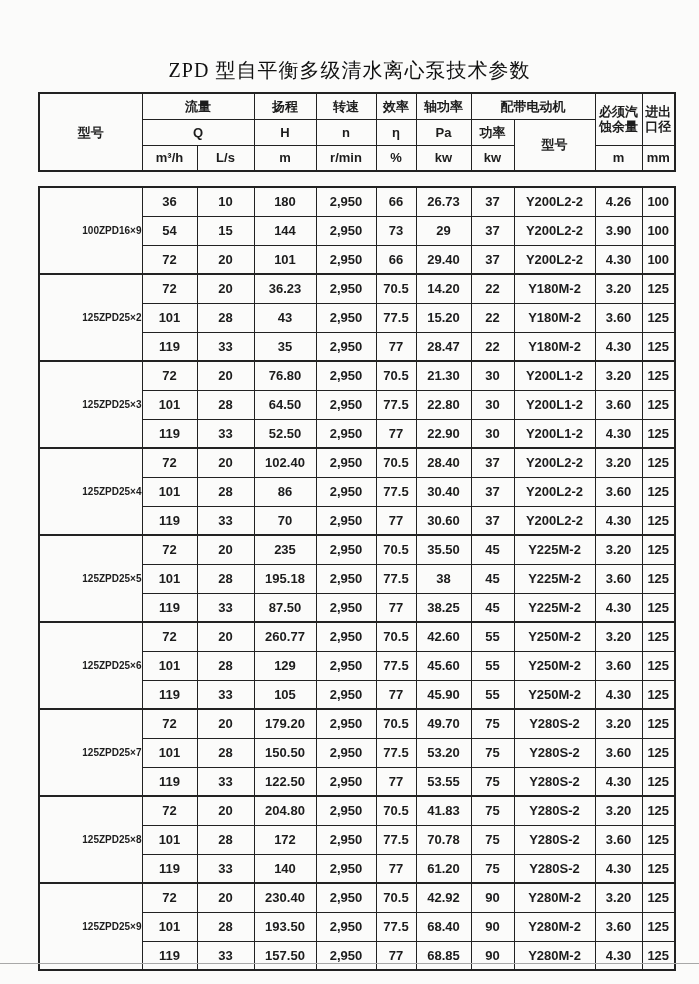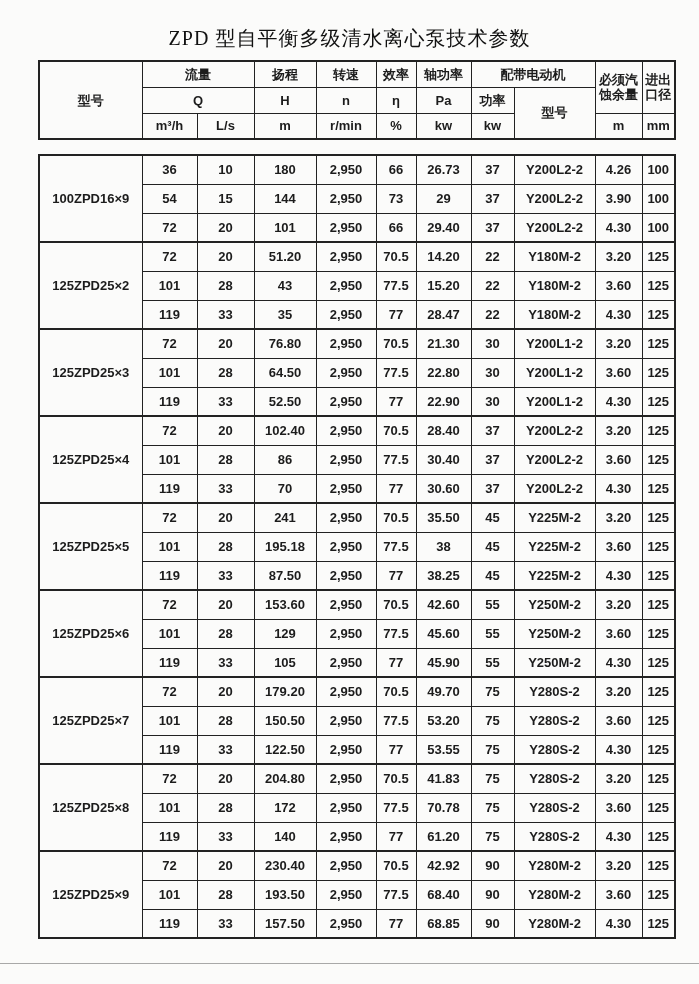--- a/index.html
+++ b/index.html
@@ -5,21 +5,21 @@
   * { box-sizing: border-box; }
   html, body { margin: 0; padding: 0; }
   body {
     width: 699px; height: 984px;
     background: #fbfbfa;
     font-family: "Liberation Sans", sans-serif;
     color: #1c1c1c;
     position: relative;
     overflow: hidden;
   }
-  .page { position: absolute; inset: 0; }
+  .page { position: absolute; inset: 0; margin-top: 32px; }
   .title {
     font-family: "Liberation Serif", serif;
     font-weight: 400;
     font-size: 20px;
     letter-spacing: 1px;
     text-align: center;
     margin: 25px 0 8px 0;
     color: #111;
   }
   table.tbl {
@@ -36,21 +36,21 @@
     padding: 0;
     font-weight: bold;
     font-size: 13px;
     line-height: 15px;
     overflow: hidden;
   }
   table.header-tbl td { height: 26px; }
   table.body-tbl { margin-top: 14px; }
   table.body-tbl td { height: 29px; }
   tbody.group { border-top: 2px solid #222; }
-  tbody.group td.model-cell { font-size: 13px; }
+  tbody.group td.model-cell { font-size: 10px; text-align: right; }
   .two-line { line-height: 15px; display: inline-block; }
   .footer-line {
     position: absolute;
     left: 0; right: 0; bottom: 20px;
     border-top: 1px solid #a8a8a8;
   }
 </style>
 </head>
 <body>
 
@@ -162,21 +162,21 @@
           <td>Y200L2-2</td>
           <td>4.30</td>
           <td>100</td>
         </tr>
       </tbody>
       <tbody class="group">
         <tr>
           <td rowspan="3" class="model-cell">125ZPD25×2</td>
           <td>72</td>
           <td>20</td>
-          <td>51.20</td>
+          <td>36.23</td>
           <td>2,950</td>
           <td>70.5</td>
           <td>14.20</td>
           <td>22</td>
           <td>Y180M-2</td>
           <td>3.20</td>
           <td>125</td>
         </tr>
         <tr>
           <td>101</td>
@@ -279,21 +279,21 @@
           <td>Y200L2-2</td>
           <td>4.30</td>
           <td>125</td>
         </tr>
       </tbody>
       <tbody class="group">
         <tr>
           <td rowspan="3" class="model-cell">125ZPD25×5</td>
           <td>72</td>
           <td>20</td>
-          <td>241</td>
+          <td>235</td>
           <td>2,950</td>
           <td>70.5</td>
           <td>35.50</td>
           <td>45</td>
           <td>Y225M-2</td>
           <td>3.20</td>
           <td>125</td>
         </tr>
         <tr>
           <td>101</td>
@@ -318,21 +318,21 @@
           <td>Y225M-2</td>
           <td>4.30</td>
           <td>125</td>
         </tr>
       </tbody>
       <tbody class="group">
         <tr>
           <td rowspan="3" class="model-cell">125ZPD25×6</td>
           <td>72</td>
           <td>20</td>
-          <td>153.60</td>
+          <td>260.77</td>
           <td>2,950</td>
           <td>70.5</td>
           <td>42.60</td>
           <td>55</td>
           <td>Y250M-2</td>
           <td>3.20</td>
           <td>125</td>
         </tr>
         <tr>
           <td>101</td>

